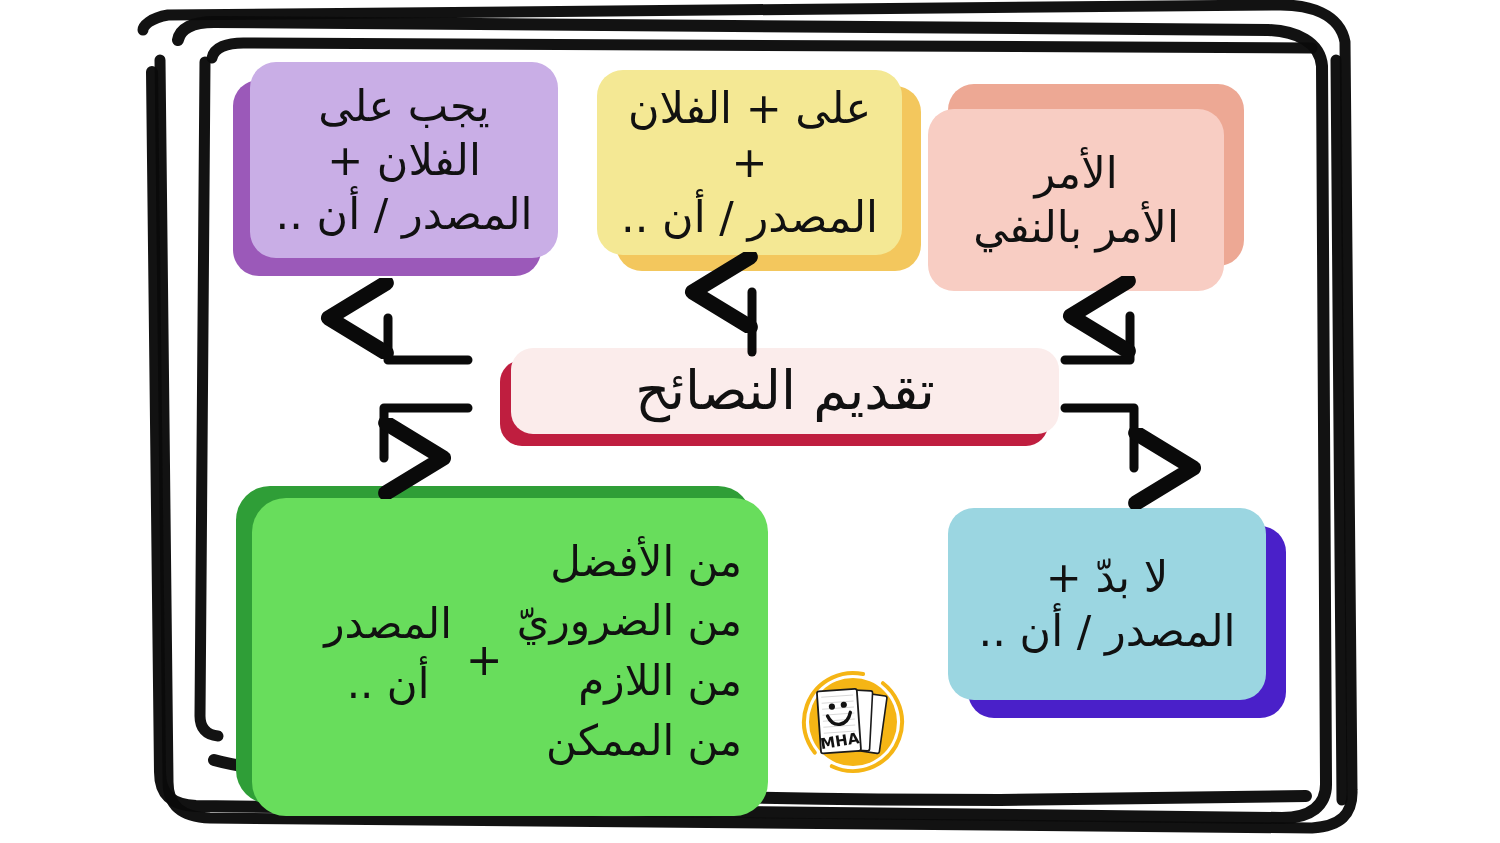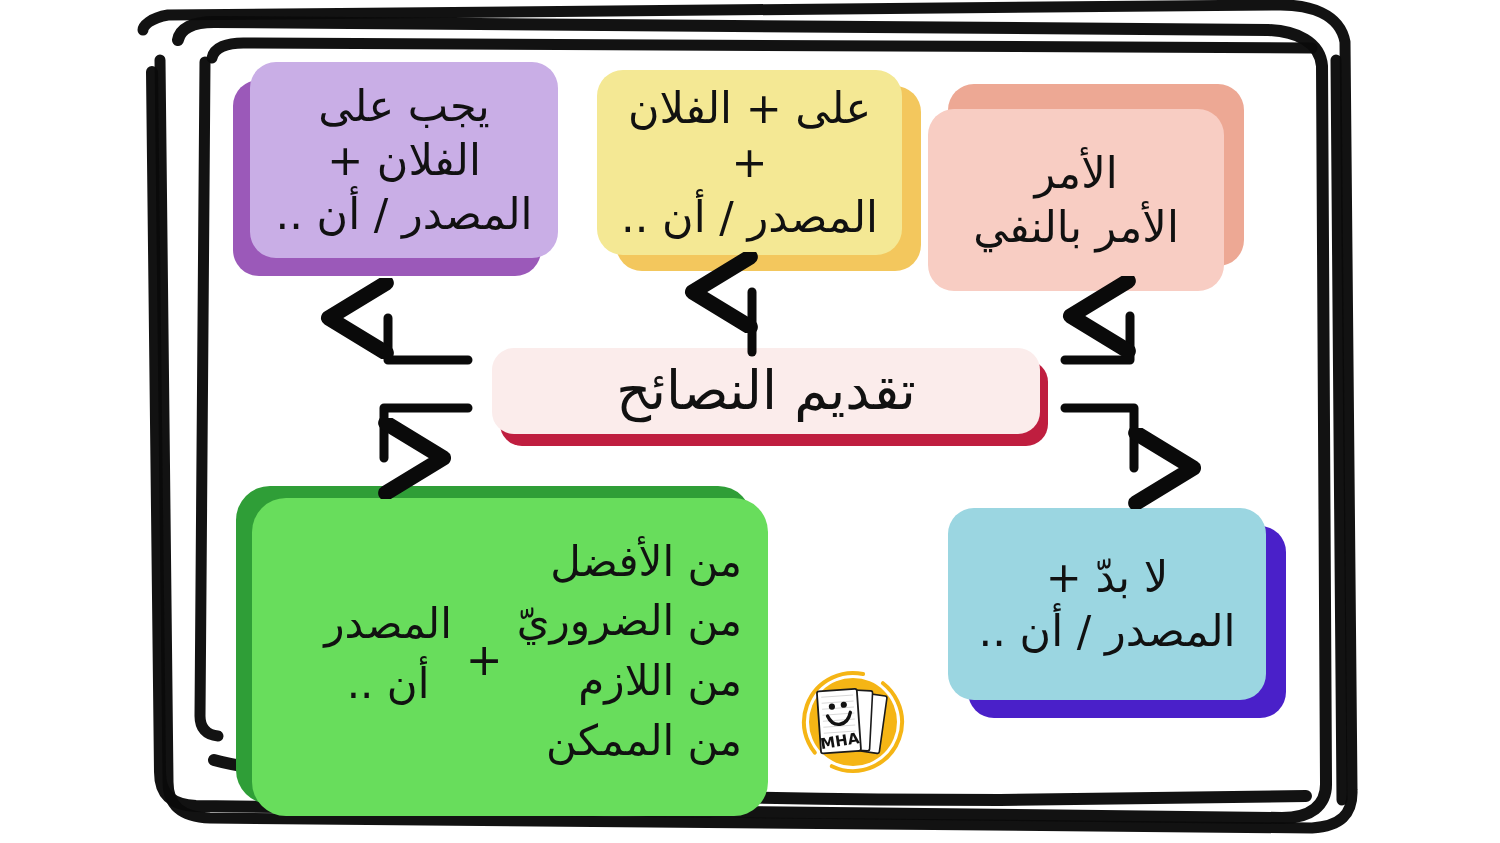--- a/index.html
+++ b/index.html
@@ -135,21 +135,21 @@
     padding:8px 2px;
     z-index:3;
   }
   #shadow-necessity{
     left:968px;top:526px;width:318px;height:192px;
     background:#4a20c9;
   }
 
   
   #card-title{
-    left:492px;top:348px;width:548px;height:86px;
+    left:511px;top:348px;width:548px;height:86px;
     background:#fbeceb;
     font-size:54px;
     font-weight:500;
     border-radius:22px;
     z-index:4;
     letter-spacing:0px;
   }
   #shadow-title{
     left:500px;top:360px;width:548px;height:86px;
     background:#bf1e3f;

